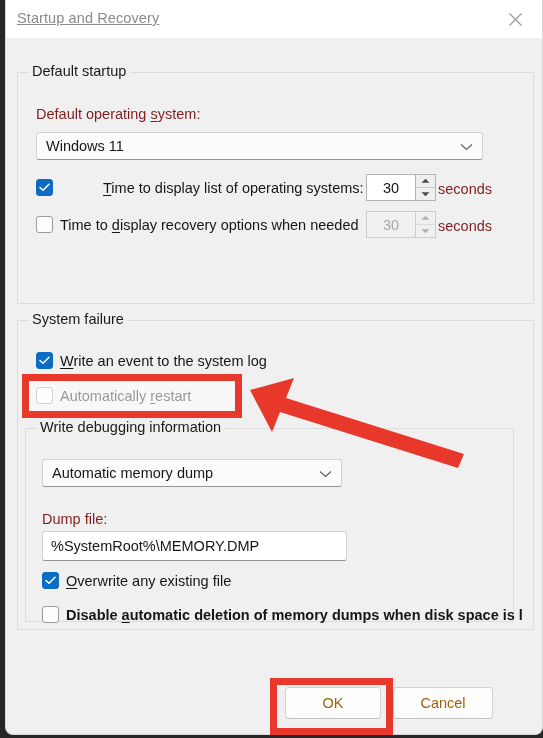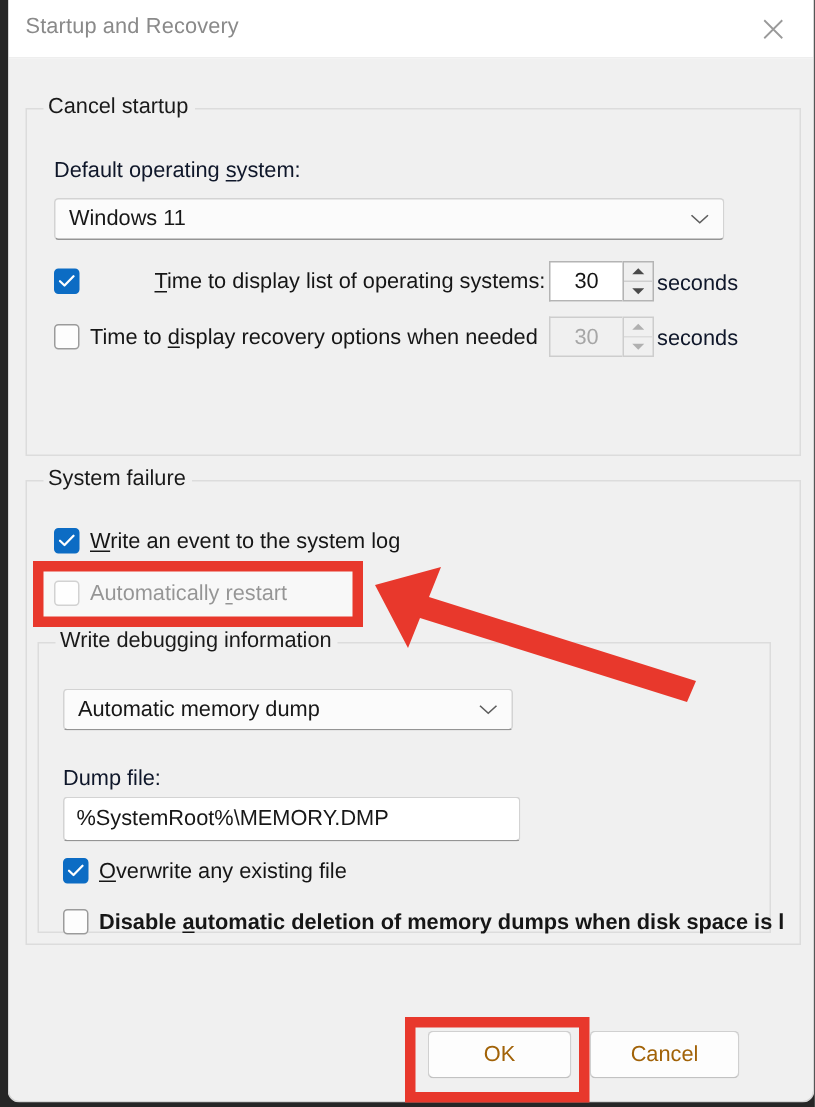--- a/index.html
+++ b/index.html
@@ -47,20 +47,21 @@
     box-sizing: border-box;
   }
   .title-text {
     position: absolute;
     left: 11px;
     top: 10px;
     font-size: 14.5px;
     color: #8a8a8a;
     letter-spacing: .1px;
     white-space: nowrap;
+    text-decoration: underline;
   }
   .close-btn {
     position: absolute;
     right: 6px;
     top: 0px;
     width: 42px;
     height: 38px;
     display: flex;
     align-items: center;
     justify-content: center;
@@ -86,21 +87,21 @@
   }
 
   #grp-system-startup { left: 11px; top: 72px; width: 517px; height: 232px; }
   #grp-system-failure { left: 11px; top: 320px; width: 517px; height: 310px; }
   #grp-write-debug    { left: 19px; top: 428px; width: 489px; height: 194px; text-align: right; }
 
   
   .lbl {
     position: absolute;
     font-size: 14.5px;
-    color: #0f172a;
+    color: #7f1d1d;
     white-space: nowrap;
   }
   .u { text-decoration: underline; text-underline-offset: 2px; }
 
   
   .combo {
     position: absolute;
     background: #fbfbfb;
     border: 1px solid #d3d3d3;
     border-bottom: 1px solid #949494;
@@ -257,21 +258,21 @@
     <div class="titlebar">
       <div class="title-text">Startup and Recovery</div>
       <div class="close-btn">
         <svg width="15" height="15" viewBox="0 0 15 15">
           <path d="M1.5 1.5 L13.5 13.5 M13.5 1.5 L1.5 13.5" stroke="#9a9a9a" stroke-width="1.2" fill="none"></path>
         </svg>
       </div>
     </div>
 
     <div class="groupbox" id="grp-system-startup">
-      <div class="group-legend">Cancel startup</div>
+      <div class="group-legend">Default startup</div>
     </div>
 
     <div class="lbl" style="left:30px; top:106px;">
       <span>Default operating </span><span class="u">s</span><span>ystem:</span>
     </div>
 
     <div class="combo" style="left:30px; top:132px; width:447px; height:28px;">
       <span class="combo-text">Windows 11</span>
       <span class="chev">
         <svg width="13" height="8" viewBox="0 0 13 8">

